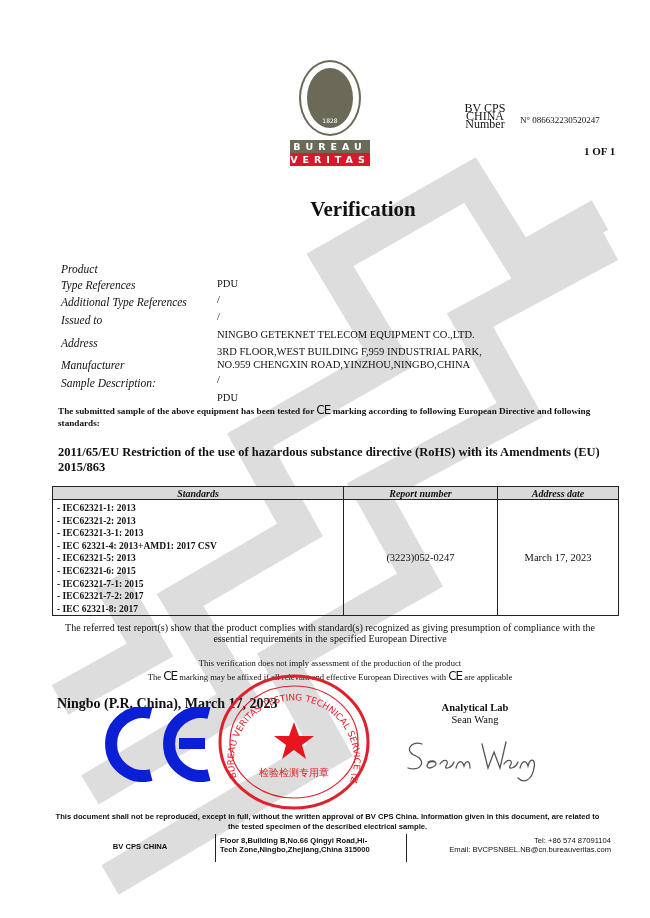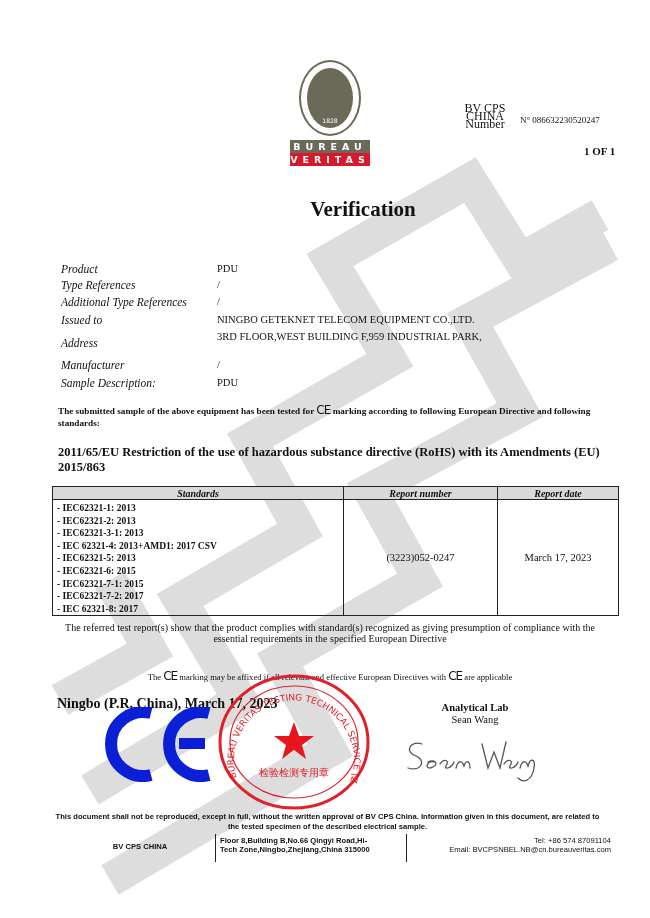--- a/index.html
+++ b/index.html
@@ -25,21 +25,21 @@
 
   .bvcps { left: 462px; top: 104px; width: 46px; text-align: center; font-size: 12px; line-height: 8px; }
   .cert-no { left: 520px; top: 115px; font-size: 9px; }
   .page-of { left: 584px; top: 145px; font-size: 11px; font-weight: bold; }
 
   .title { left: 0; width: 650px; text-align: center; font-weight: bold; font-size: 21px; line-height: 24px; padding-left: 38px; }
   .title.l1 { top: 197px; }
   .title.l2 { top: 223px; }
 
   .info-label { left: 61px; font-style: italic; font-size: 11.5px; }
-  .info-value { left: 217px; font-size: 10.5px; }
+  .info-value { left: 217px; font-size: 10.5px; margin-top: 15px; }
 
   .tested { left: 58px; top: 404px; width: 540px; font-size: 9.2px; font-weight: bold; line-height: 12px; }
   .ce-inline { font-family: "DejaVu Sans", sans-serif; font-size: 12px; font-weight: normal; letter-spacing: -1px; }
 
   .directive { left: 58px; top: 445px; width: 545px; font-size: 12.5px; font-weight: bold; line-height: 15px; }
 
   table.std { position: absolute; left: 52px; top: 486px; width: 567px; border-collapse: collapse; font-size: 9.5px; }
   table.std th { background: #d9d9d9; border: 1px solid #222; font-style: italic; font-weight: bold; font-size: 10px; height: 12px; padding: 0; }
   table.std td { border: 1px solid #222; vertical-align: middle; padding: 0; }
   td.std-list { padding: 2px 4px 0 4px !important; font-weight: bold; line-height: 12.6px; }
@@ -106,39 +106,40 @@
   <div class="abs info-value" style="top:279px">/</div>
 
   <div class="abs info-label" style="top:296px">Additional Type References</div>
   <div class="abs info-value" style="top:296px">/</div>
 
   <div class="abs info-label" style="top:314px">Issued to</div>
   <div class="abs info-value" style="top:314px">NINGBO GETEKNET TELECOM EQUIPMENT CO.,LTD.</div>
 
   <div class="abs info-label" style="top:337px">Address</div>
   <div class="abs info-value" style="top:331px">3RD FLOOR,WEST BUILDING F,959 INDUSTRIAL PARK,</div>
+  <div class="abs info-value" style="top:344px">NO.959  CHENGXIN ROAD,YINZHOU,NINGBO,CHINA</div>
 
   <div class="abs info-label" style="top:359px">Manufacturer</div>
   <div class="abs info-value" style="top:359px">/</div>
 
   <div class="abs info-label" style="top:377px">Sample Description:</div>
   <div class="abs info-value" style="top:377px">PDU</div>
 
   <div class="abs tested">
     <span>The submitted sample of the above equipment has been tested for </span><span class="ce-inline">CE</span><span> marking according to following European Directive and following standards:</span>
   </div>
 
   <div class="abs directive">2011/65/EU   Restriction of the use of hazardous substance directive (RoHS) with its Amendments (EU) 2015/863</div>
 
   <table class="std">
     <thead>
       <tr>
         <th style="width:290px">Standards</th>
         <th style="width:153px">Report number</th>
-        <th>Report date</th>
+        <th>Address date</th>
       </tr>
     </thead>
     <tbody>
       <tr>
         <td class="std-list">
           <div>- IEC62321-1: 2013</div>
           <div>- IEC62321-2: 2013</div>
           <div>- IEC62321-3-1: 2013</div>
           <div>- IEC 62321-4: 2013+AMD1: 2017 CSV</div>
           <div>- IEC62321-5: 2013</div>
@@ -147,20 +148,21 @@
           <div>- IEC62321-7-2: 2017</div>
           <div>- IEC 62321-8: 2017</div>
         </td>
         <td class="center">(3223)052-0247</td>
         <td class="center">March 17, 2023</td>
       </tr>
     </tbody>
   </table>
 
   <div class="abs referred">The referred test report(s) show that the product complies with standard(s) recognized as giving presumption of compliance with the essential requirements in the specified European Directive</div>
+  <div class="abs verif1">This verification does not imply assessment of the production of the product</div>
   <div class="abs verif2">
     <span>The </span><span class="ce-inline">CE</span><span> marking may be affixed if all relevant and effective European Directives with </span><span class="ce-inline">CE</span><span> are applicable</span>
   </div>
 
   <div class="abs place-date">Ningbo (P.R. China), March 17, 2023</div>
 
   <svg class="abs big-ce" viewBox="0 0 110 75">
     <path d="M46 6 A32 32 0 1 0 46 68" fill="none" stroke="#0a1fd6" stroke-width="12"></path>
     <path d="M104 6 A32 32 0 1 0 104 68" fill="none" stroke="#0a1fd6" stroke-width="12"></path>
     <rect x="74" y="31" width="26" height="11" fill="#0a1fd6"></rect>

